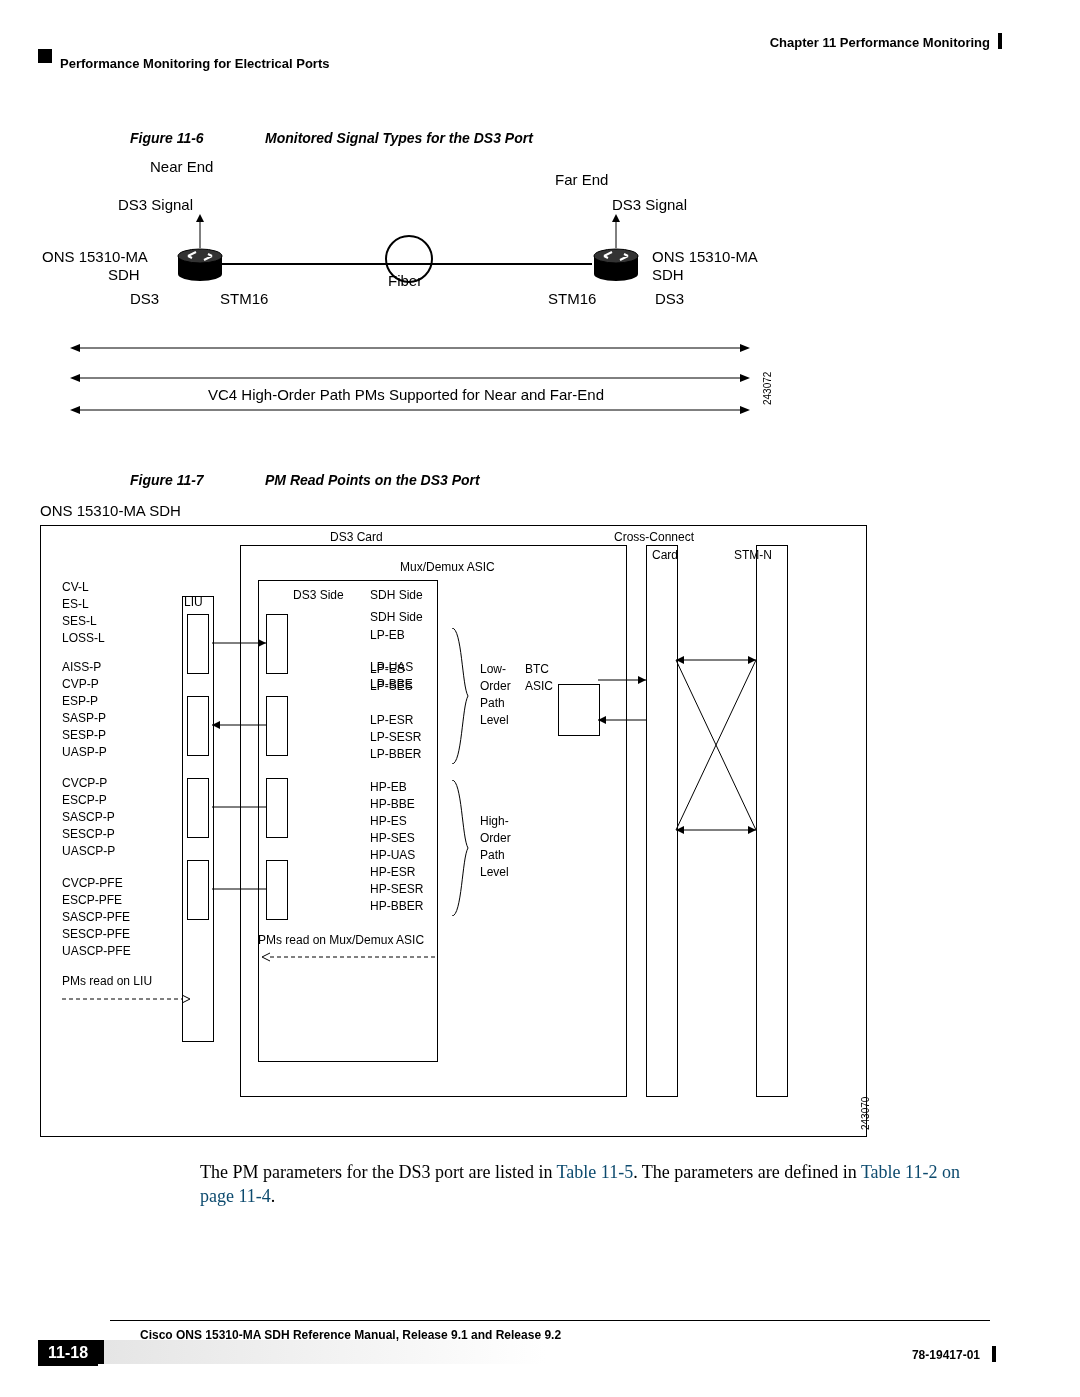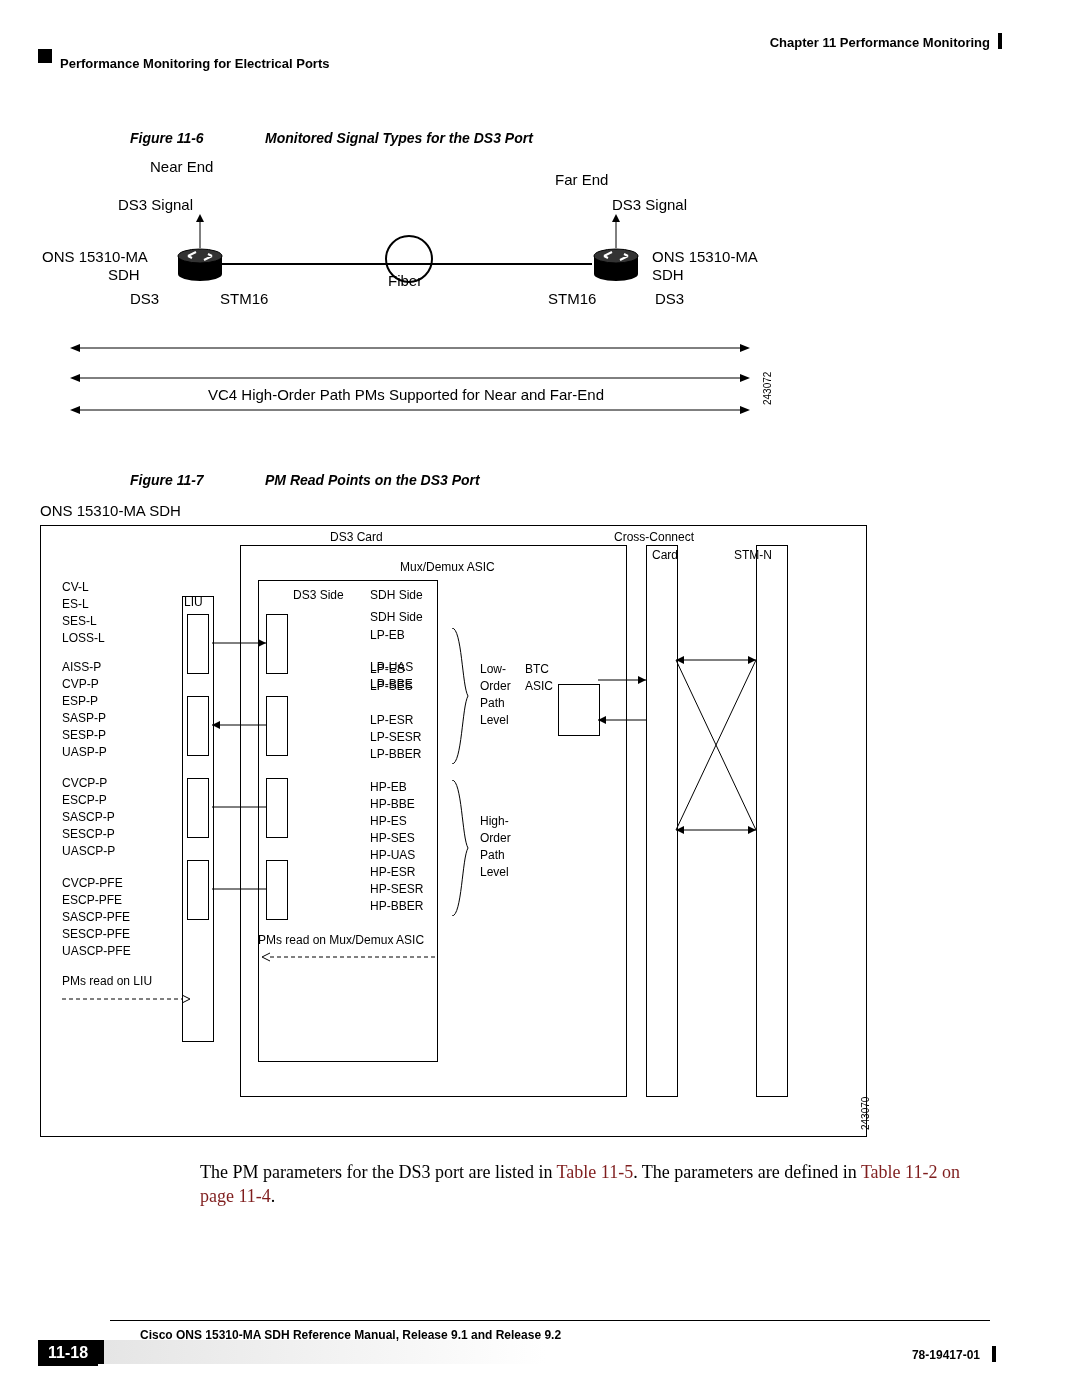--- a/index.html
+++ b/index.html
@@ -102,21 +102,21 @@
     position: absolute;
     border: 1px solid #000;
   }
 
   .body-para {
     position: absolute;
     font-family: "Times New Roman", Times, serif;
     font-size: 18px;
     line-height: 1.35;
   }
-  .link { color: #7f1d1d; }
+  .link { color: #0c4a6e; }
 
   
   .footer-line {
     position: absolute;
     left: 110px;
     right: 90px;
     top: 1320px;
     border-top: 1px solid #000;
   }
   .footer-title {

